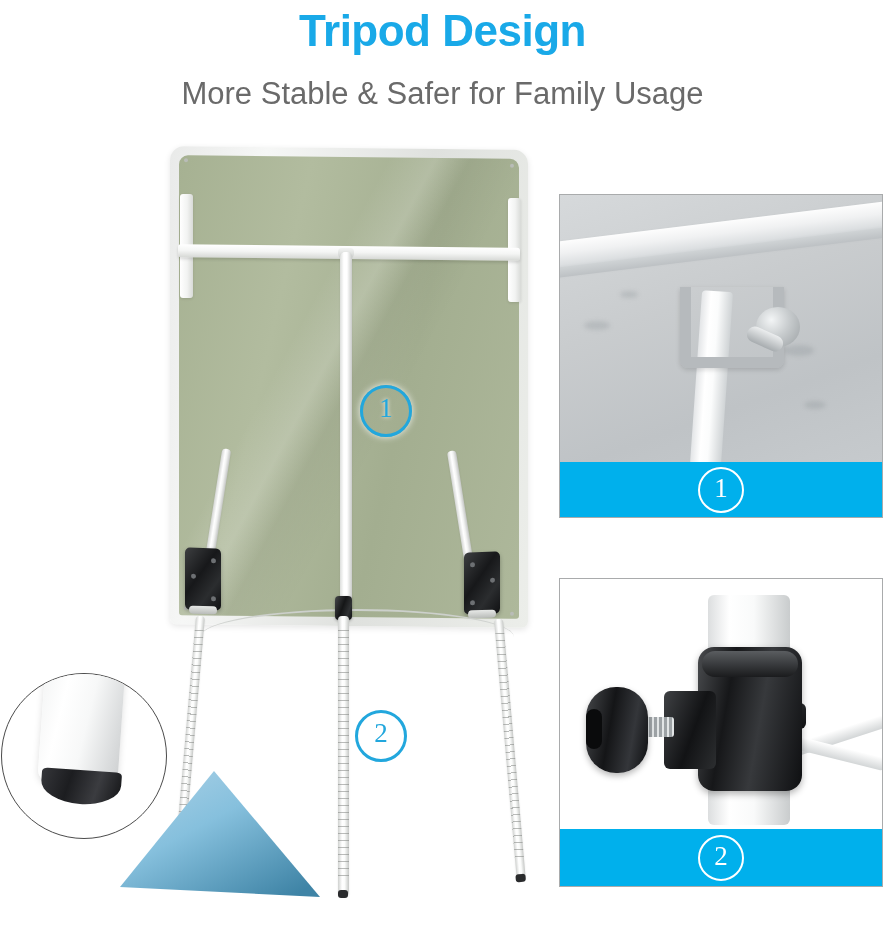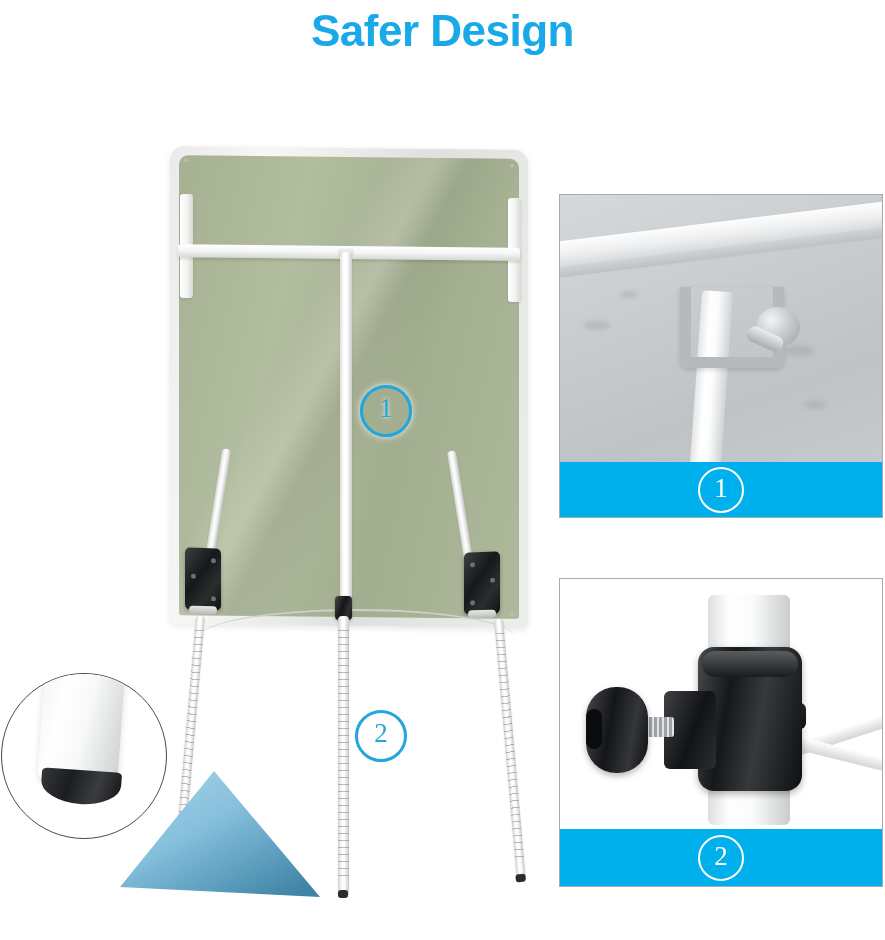--- a/index.html
+++ b/index.html
@@ -485,21 +485,22 @@
     height: 26px;
     border-radius: 6px;
     background: linear-gradient(120deg,#3a3c3f,#111214);
   }
 </style>
 </head>
 <body>
 
 <div id="page">
 
-  <div class="title">Safer Design</div>
+  <div class="title">Tripod Design</div>
+  <div class="subtitle">More Stable &amp; Safer for Family Usage</div>
 
   <div class="hero">
 
     <div class="board-frame">
       <div class="board-panel">
         <div class="panel-sheen"></div>
       </div>
       <div class="rivet" style="left:14px;  top:12px;"></div>
       <div class="rivet" style="left:340px; top:14px;"></div>
       <div class="rivet" style="left:14px;  top:460px;"></div>

